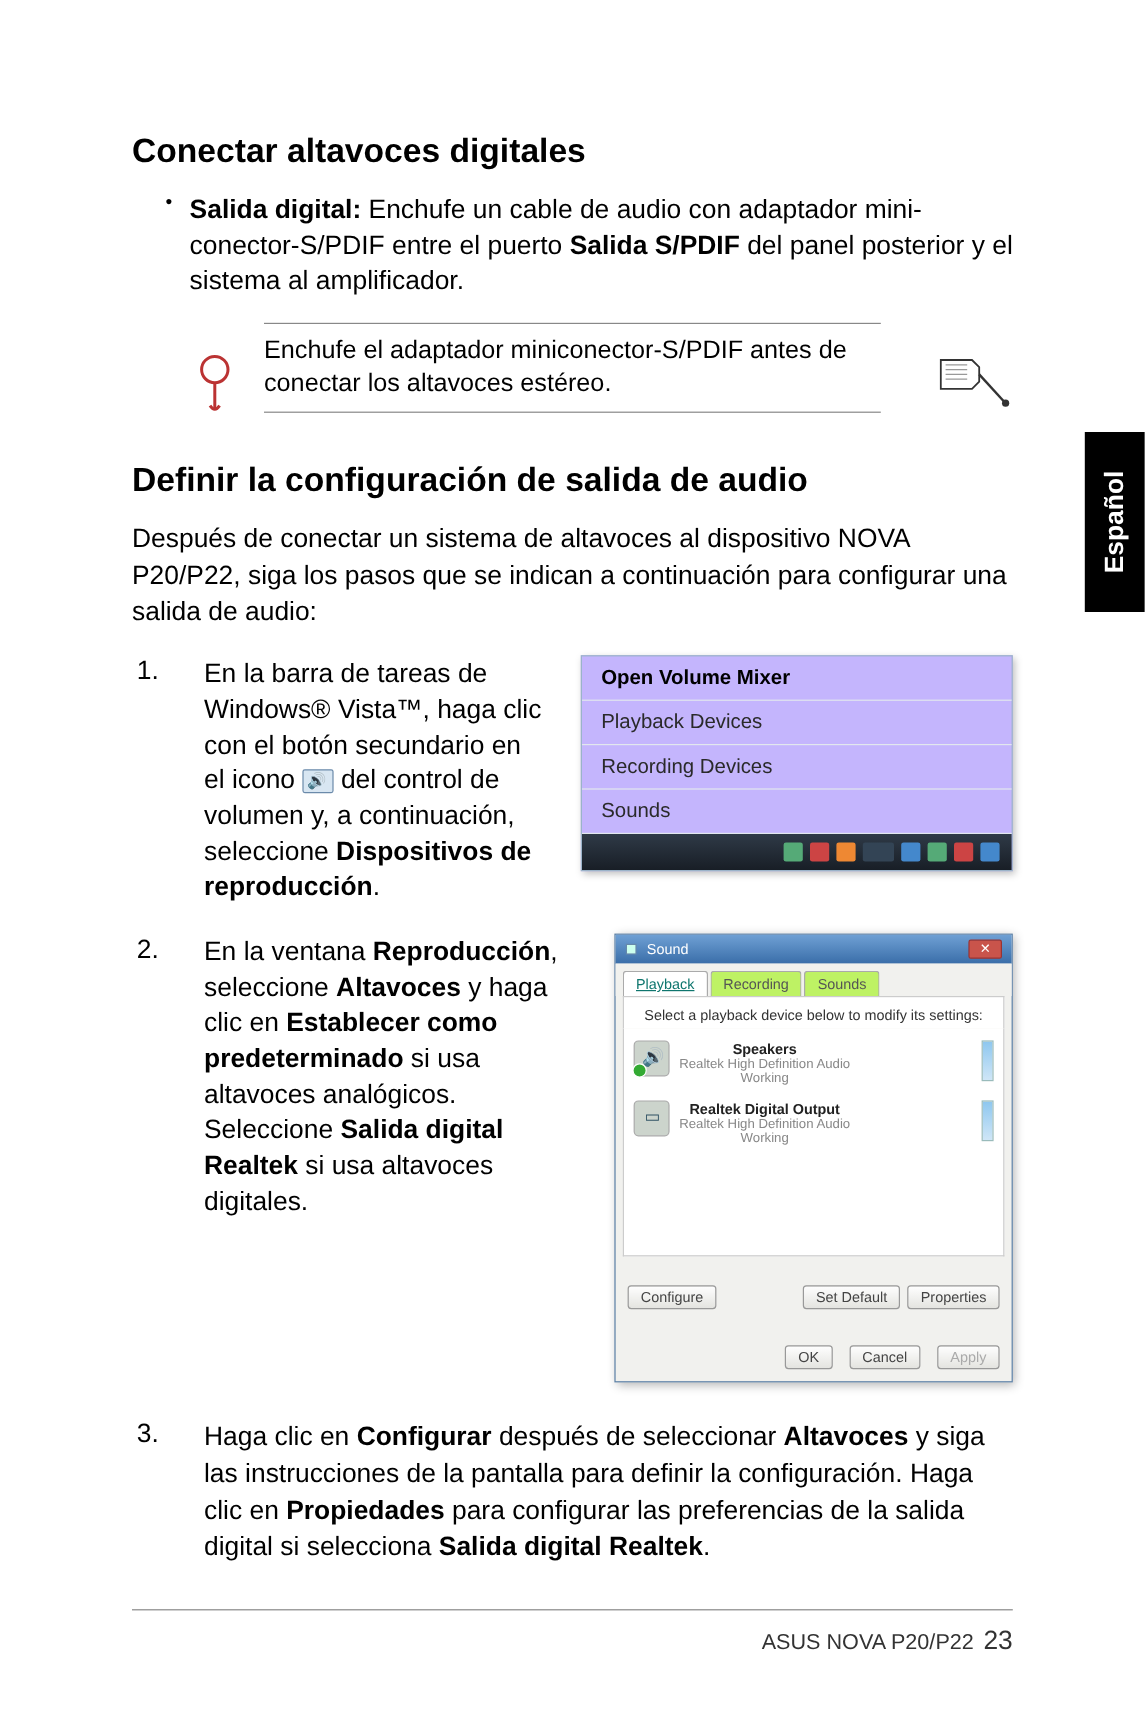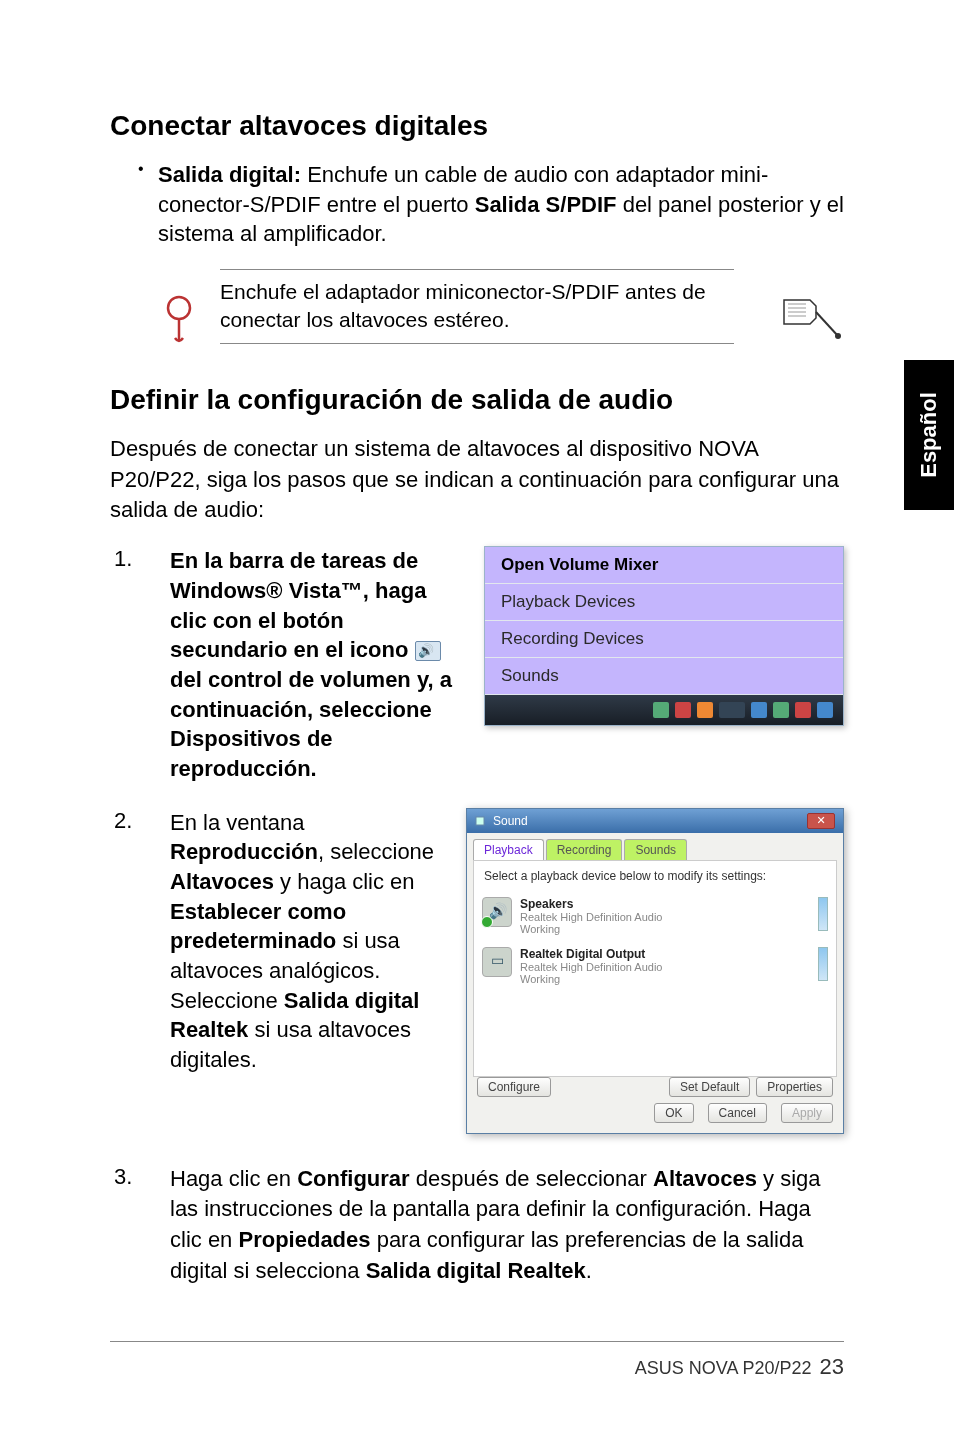--- a/index.html
+++ b/index.html
@@ -145,27 +145,28 @@
     padding: 0 10px;
   }
   .tray .ticon { width: 16px; height: 16px; background: #8aa; border-radius: 2px; }
   .tray .ticon.r { background: #c44; }
   .tray .ticon.o { background: #e83; }
   .tray .ticon.b { background: #48c; }
   .tray .ticon.g { background: #5a7; }
   .tray .ticon.wide { width: 26px; background: #345; }
   
   .sound-dlg {
-    width: 378px;
+    width: 332px;
     background: #f1f1ee;
     border: 1px solid #5a7fa5;
     box-shadow: 2px 2px 8px rgba(0,0,0,0.3);
     font-family: Tahoma, "Segoe UI", sans-serif;
     font-size: 12px;
     color: #333;
+    text-align: center;
   }
   .sound-dlg .titlebar {
     height: 24px;
     background: linear-gradient(#6fa0d4,#3a6ea9);
     display: flex;
     align-items: center;
     padding: 0 8px;
     color: #fff;
   }
   .sound-dlg .titlebar .spacer { flex: 1; }
@@ -182,21 +183,21 @@
     gap: 2px;
   }
   .sound-dlg .tab {
     padding: 3px 10px;
     border: 1px solid #aaa;
     border-bottom: none;
     background: #bef264;
     border-radius: 3px 3px 0 0;
     color: #555;
   }
-  .sound-dlg .tab.active { background: #fff; color: #6d28d9; }
+  .sound-dlg .tab.active { background: #fff; color: #0f766e; text-decoration: underline; }
   .sound-dlg .instr {
     padding: 8px 10px 4px 10px;
     background: #fff;
     margin: 0 6px;
     border: 1px solid #ccc;
     border-bottom: none;
   }
   .sound-dlg .list {
     background: #fff;
     margin: 0 6px;
@@ -223,21 +224,21 @@
     background:#3a3; border-radius:50%; border:1px solid #fff;
   }
   .sound-dlg .dev .meta .name { font-weight: bold; color: #222; }
   .sound-dlg .dev .meta .sub { color: #888; font-size: 11px; }
   .sound-dlg .dev .meter {
     margin-left: auto; width: 10px; height: 34px;
     background: linear-gradient(#8ec7ef,#cfe6f7);
     border: 1px solid #9bb;
   }
   .sound-dlg .btn-row {
-    display: flex; gap: 6px; padding: 0 10px;
+    display: flex; gap: 6px; padding: 24px 10px;
     justify-content: space-between;
   }
   .sound-dlg .btn-row .left-g, .sound-dlg .btn-row .right-g { display:flex; gap:6px; }
   .sound-dlg .btn {
     padding: 2px 10px; border: 1px solid #999;
     background: linear-gradient(#fefefe,#e4e4e0);
     border-radius: 3px; color: #444;
   }
   .sound-dlg .btn.dis { color: #aaa; }
   .sound-dlg .btm-row {
@@ -310,21 +311,21 @@
     </svg>
   </div>
 </div>
 
 <h2 class="section">Definir la configuración de salida de audio</h2>
 
 <p class="intro-para">Después de conectar un sistema de altavoces al dispositivo NOVA P20/P22, siga los pasos que se indican a continuación para configurar una salida de audio:</p>
 
 <div class="step-row">
   <div class="num">1.</div>
-  <div class="step-text" style="max-width:320px;font-weight:bold;">
+  <div class="step-text" style="max-width:320px;">
     <span>En la barra de tareas de Windows® Vista™, haga clic con el botón secundario en el icono </span>
     <span class="vol-icon"></span>
     <span> del control de volumen y, a continuación, seleccione </span>
     <b>Dispositivos de reproducción</b><span>.</span>
   </div>
   <div class="step-img">
     <div class="ctx-menu">
       <div class="item bold">Open Volume Mixer</div>
       <div class="item">Playback Devices</div>
       <div class="item">Recording Devices</div>

